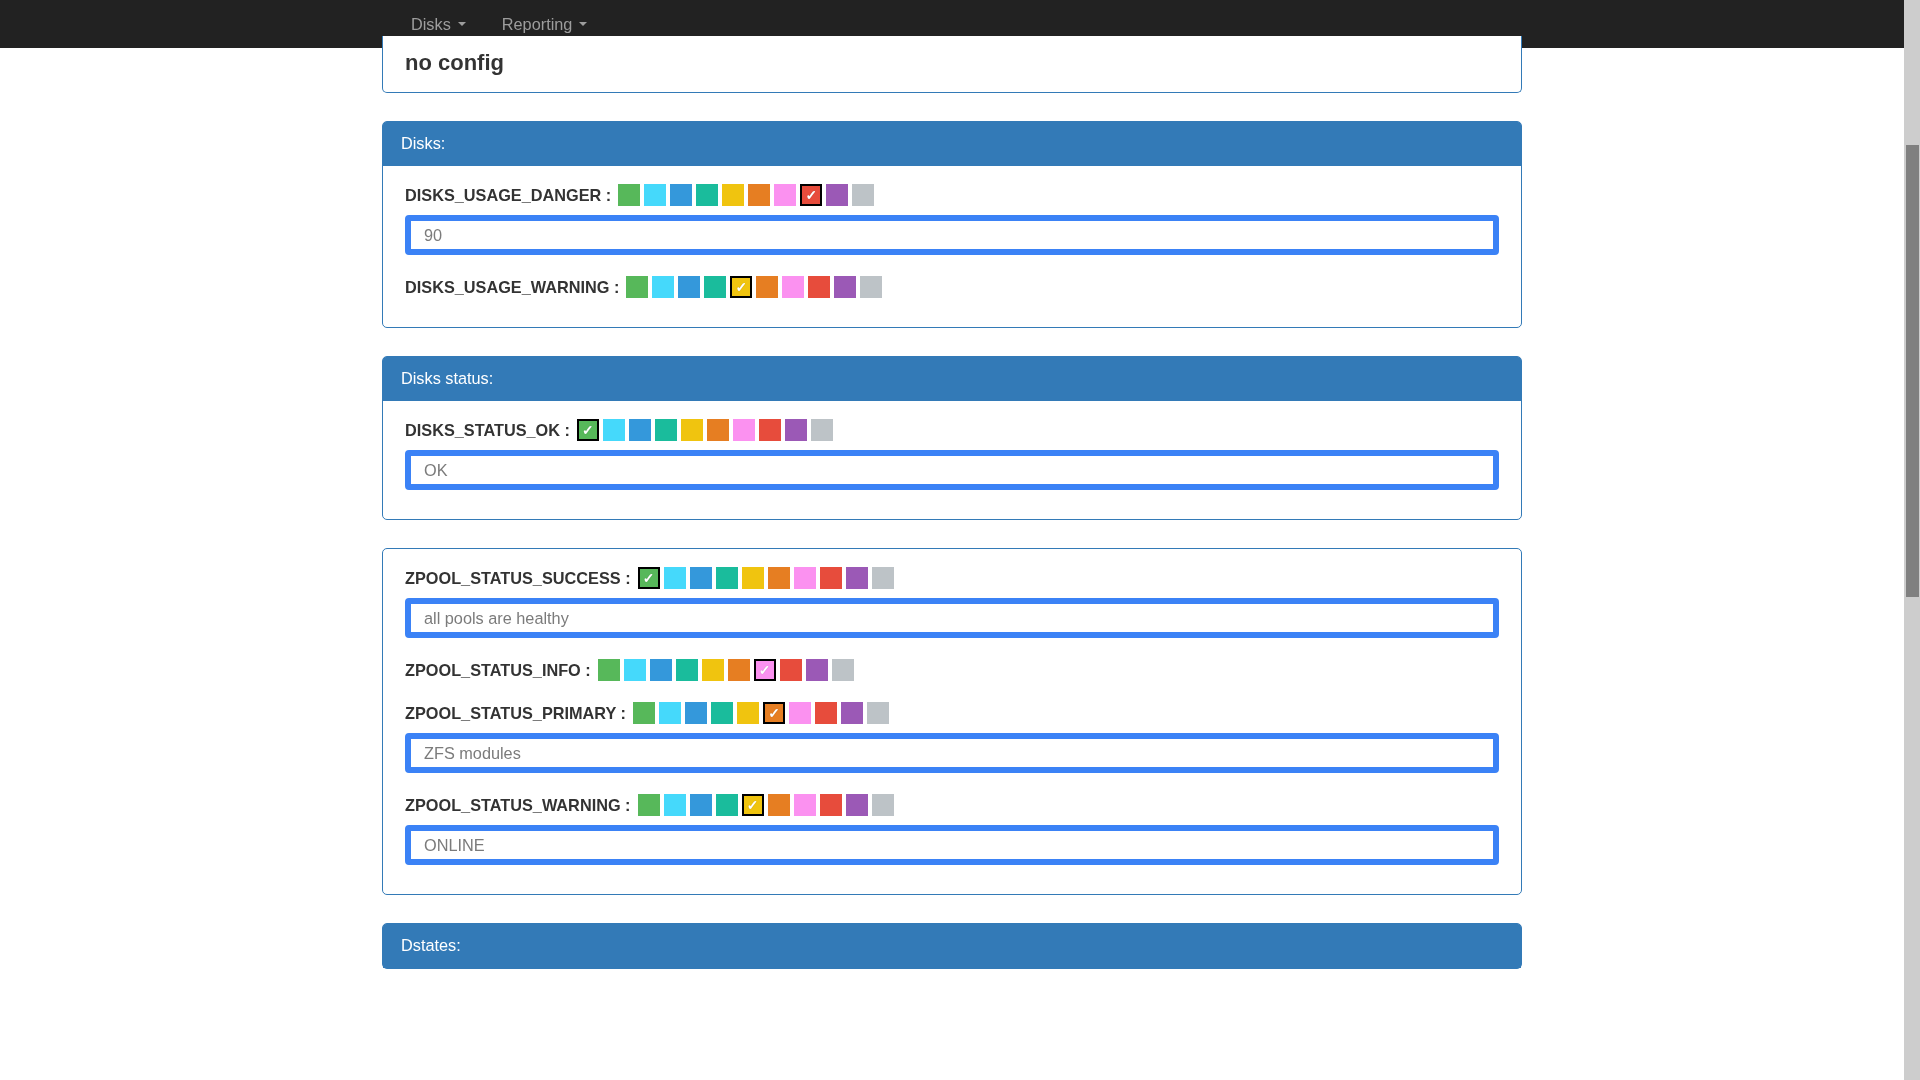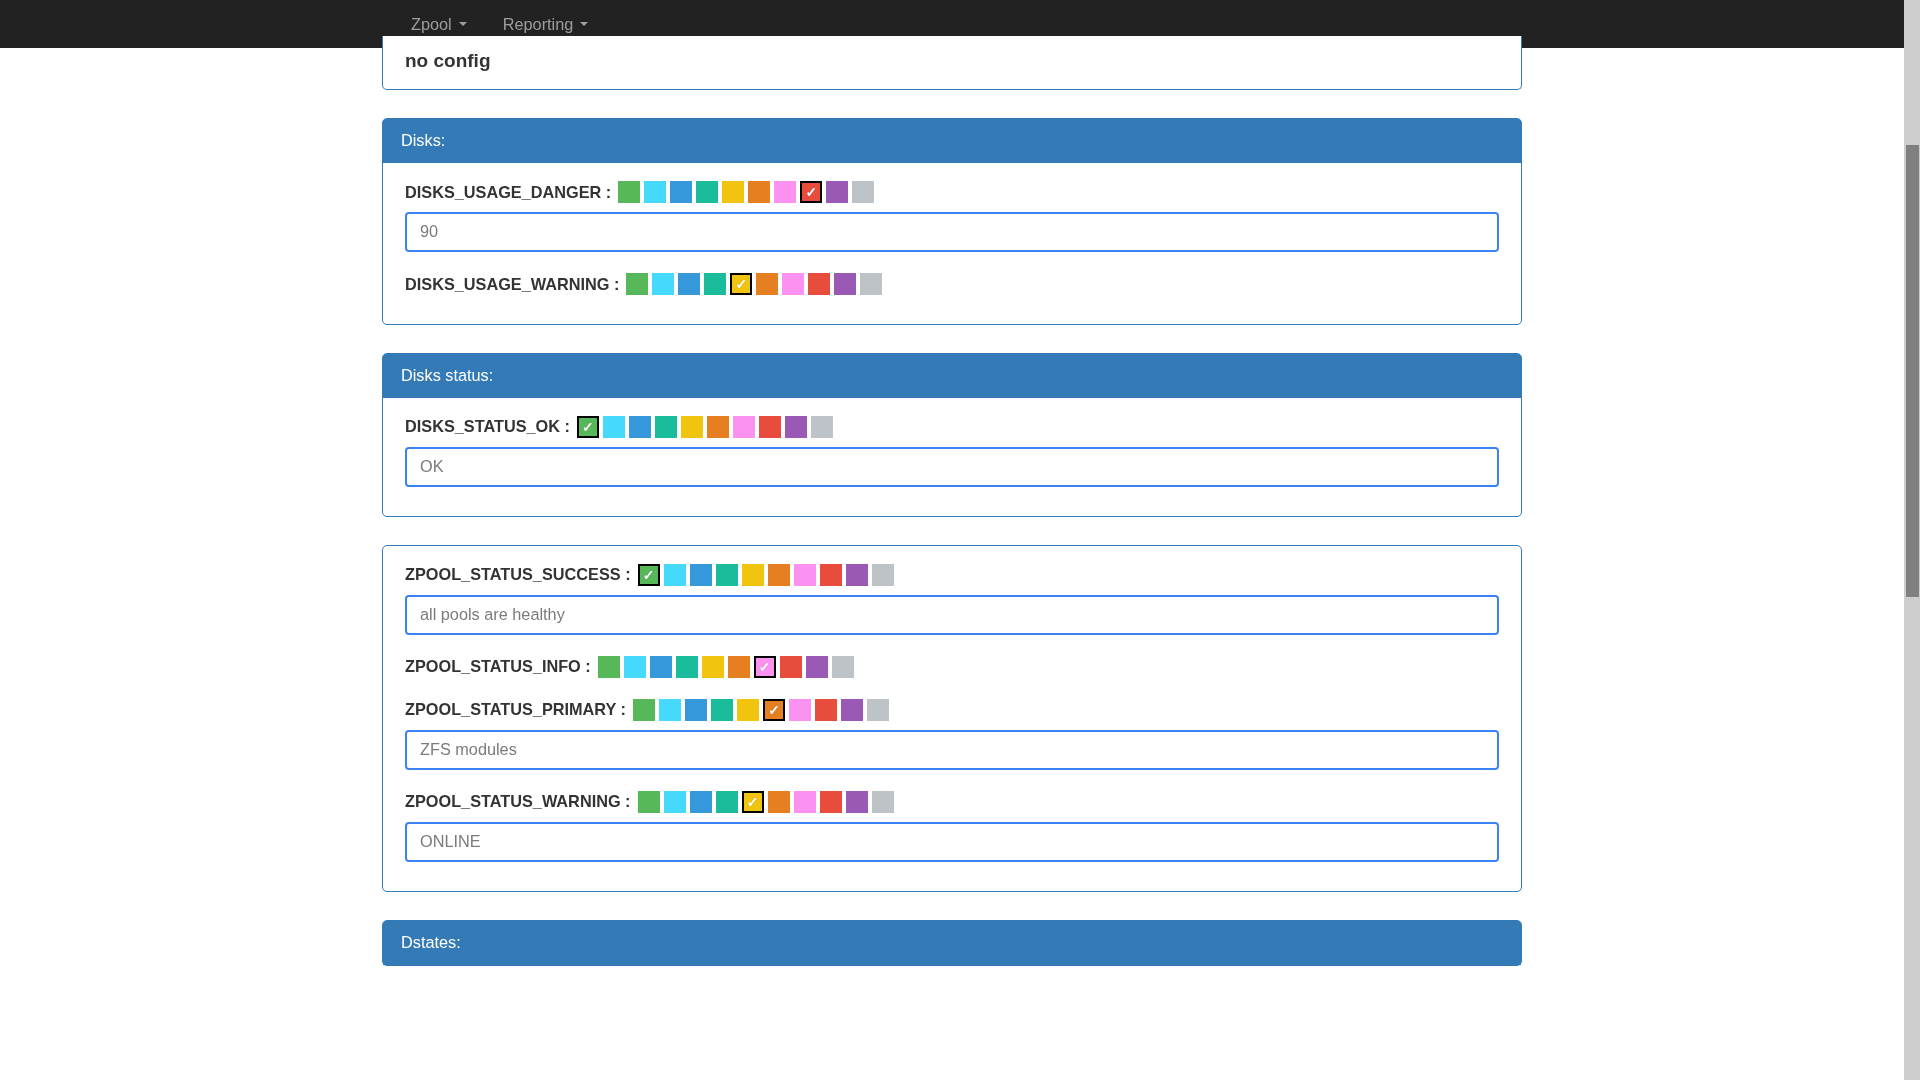--- a/index.html
+++ b/index.html
@@ -65,21 +65,21 @@
     background: #337ab7;
     color: #ffffff;
     padding: 13px 18px;
     font-size: 16.3px;
     border-radius: 3px 3px 0 0;
     line-height: 1.1;
   }
   .panel-body { padding: 18px 22px 8px 22px; }
   .panel-body-plain { padding: 14px 22px 16px 22px; }
   .plain-text {
-    font-size: 19px;
+    font-size: 22px;
     font-weight: bold;
     color: #333333;
     line-height: 1.2;
   }
 
   
   .form-row { margin-bottom: 21px; }
   .label-line {
     display: flex;
     align-items: center;
@@ -121,21 +121,21 @@
 
   .text-input {
     display: block;
     width: 100%;
     height: 40px;
     padding: 8px 13px;
     font-size: 16.3px;
     font-family: "Liberation Sans", sans-serif;
     color: #7b7b7b;
     background: #ffffff;
-    border: 2px solid #3b82f6;
+    border: 6px solid #3b82f6;
     border-radius: 4px;
     outline: none;
   }
   .text-input::placeholder { color: #999999; }
 
   
   .scrollbar-track {
     position: absolute;
     top: 0; right: 0;
     width: 16px;
@@ -149,21 +149,21 @@
     background: #808080;
     border-radius: 0;
   }
 </style>
 </head>
 <body>
 
 <div class="navbar">
   <div class="nav-items">
     <a class="nav-item">
-      <span>Zpool</span>
+      <span>Disks</span>
       <span class="caret"></span>
     </a>
     <a class="nav-item">
       <span>Reporting</span>
       <span class="caret"></span>
     </a>
   </div>
 </div>
 
 <div class="page">

